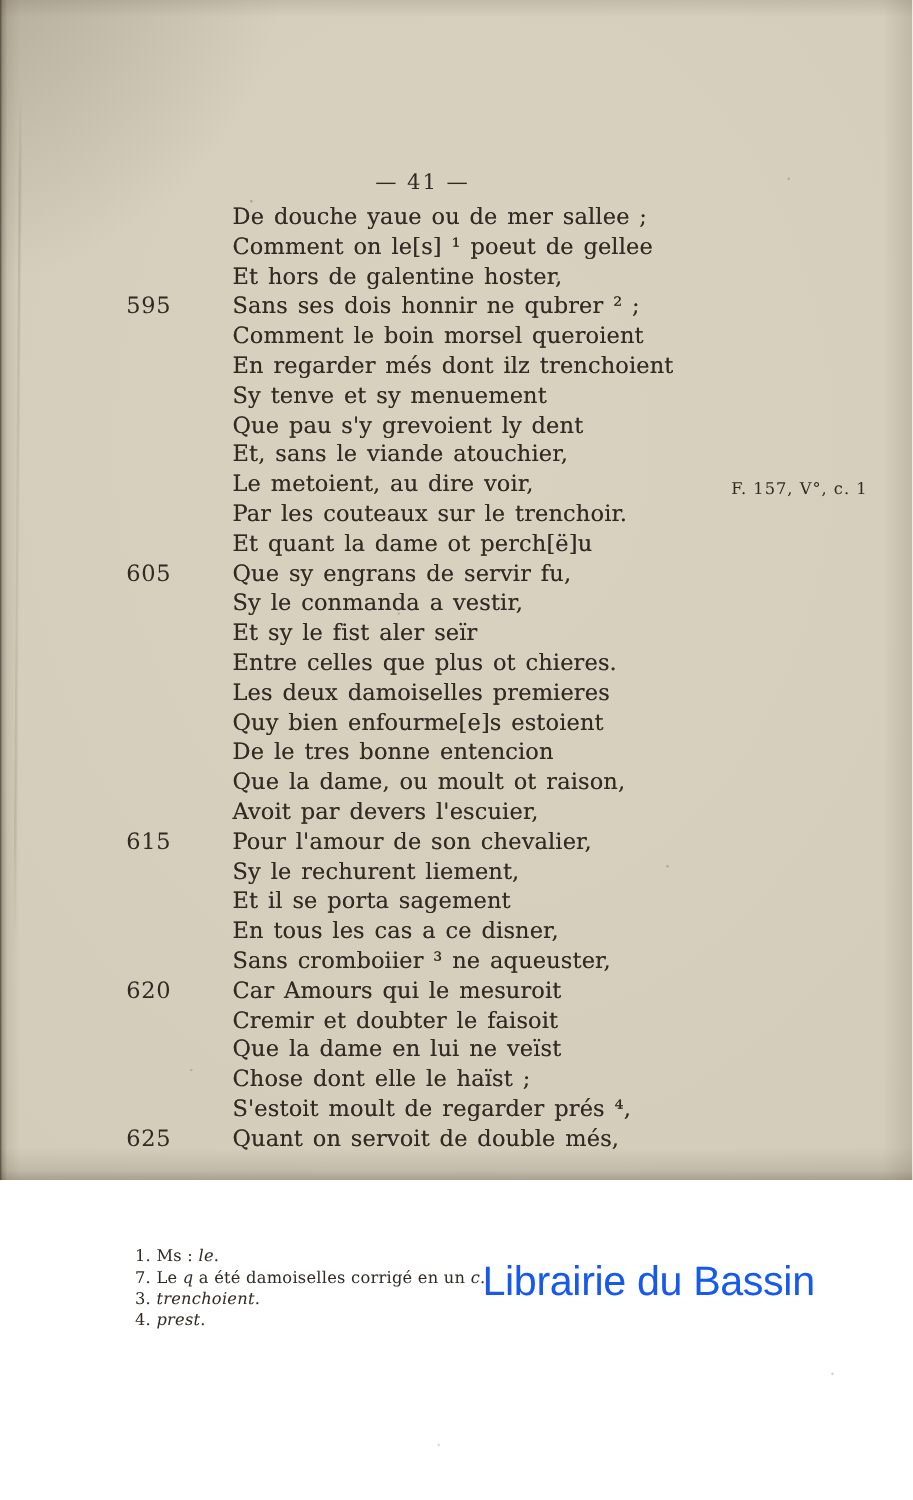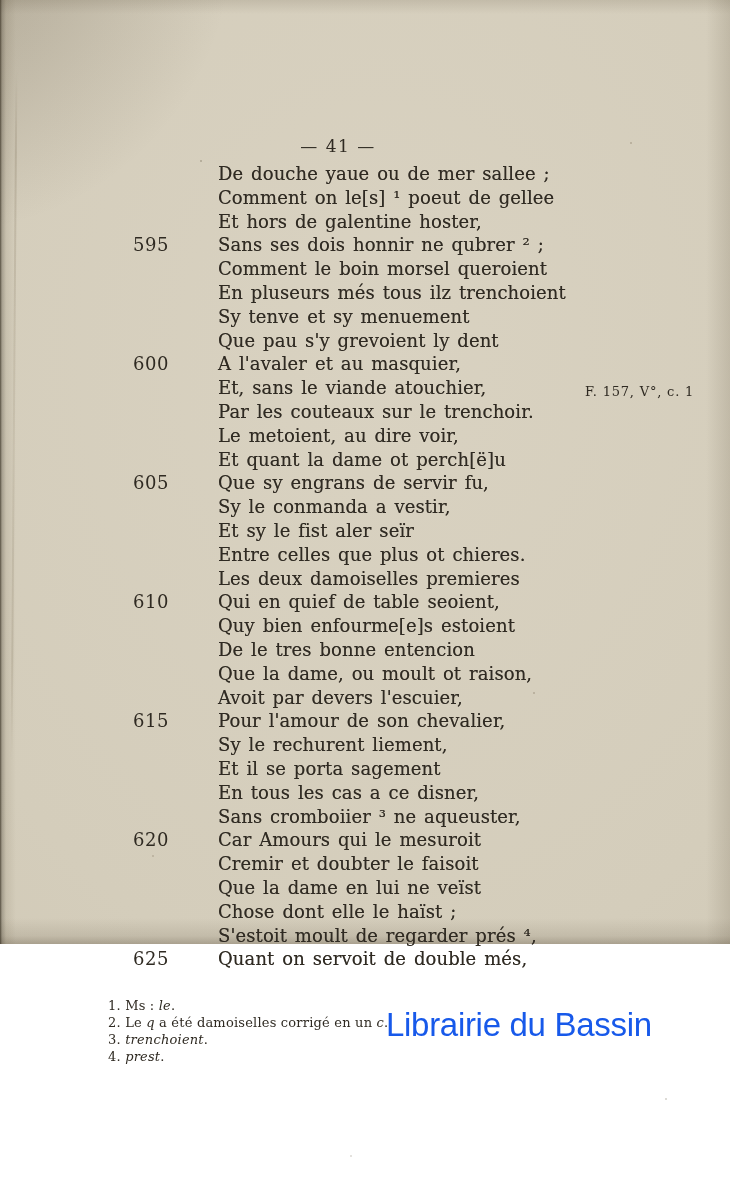--- a/index.html
+++ b/index.html
@@ -35,21 +35,21 @@
     transform: rotate(0.4deg);
   }
   .page-header {
     position: absolute; top: 136px; left: 0; width: 676px;
     text-align: center; font-size: 17px; letter-spacing: 1.5px;
     font-weight: 500;
   }
   .poem {
     position: absolute; top: 162px; left: 0; width: 730px;
   }
-  .vline { position: relative; height: 23.8px; line-height: 23.8px; font-size: 18px; margin-left: 32px; }
+  .vline { position: relative; height: 23.8px; line-height: 23.8px; font-size: 18px; }
   .vline .num { position: absolute; left: 101px; letter-spacing: 0.5px; }
   .vline .txt { position: absolute; left: 186px; white-space: pre; letter-spacing: 0.1px; word-spacing: 2px; text-shadow: 0 0 0.5px rgba(47,42,34,0.55); }
   .margin-note {
     position: absolute; left: 585px; top: 384px;
     font-size: 13px; letter-spacing: 0.8px; white-space: pre;
   }
   .footnotes {
     position: absolute; left: 108px; top: 997px;
     font-size: 13px; line-height: 17px; letter-spacing: 0.2px;
   }
@@ -87,45 +87,41 @@
       <div class="vline">
         <span class="num">595</span>
         <span class="txt">Sans ses dois honnir ne qubrer ² ;</span>
       </div>
       <div class="vline">
         <span class="num"></span>
         <span class="txt">Comment le boin morsel queroient</span>
       </div>
       <div class="vline">
         <span class="num"></span>
-        <span class="txt">En pluseurs més tous ilz trenchoient</span>
+        <span class="txt">En regarder més dont ilz trenchoient</span>
       </div>
       <div class="vline">
         <span class="num"></span>
         <span class="txt">Sy tenve et sy menuement</span>
       </div>
       <div class="vline">
         <span class="num"></span>
         <span class="txt">Que pau s'y grevoient ly dent</span>
       </div>
       <div class="vline">
-        <span class="num">600</span>
-        <span class="txt">A l'avaler et au masquier,</span>
-      </div>
-      <div class="vline">
         <span class="num"></span>
         <span class="txt">Et, sans le viande atouchier,</span>
       </div>
       <div class="vline">
         <span class="num"></span>
+        <span class="txt">Le metoient, au dire voir,</span>
+      </div>
+      <div class="vline">
+        <span class="num"></span>
         <span class="txt">Par les couteaux sur le trenchoir.</span>
-      </div>
-      <div class="vline">
-        <span class="num"></span>
-        <span class="txt">Le metoient, au dire voir,</span>
       </div>
       <div class="vline">
         <span class="num"></span>
         <span class="txt">Et quant la dame ot perch[ë]u</span>
       </div>
       <div class="vline">
         <span class="num">605</span>
         <span class="txt">Que sy engrans de servir fu,</span>
       </div>
       <div class="vline">
@@ -138,24 +134,20 @@
       </div>
       <div class="vline">
         <span class="num"></span>
         <span class="txt">Entre celles que plus ot chieres.</span>
       </div>
       <div class="vline">
         <span class="num"></span>
         <span class="txt">Les deux damoiselles premieres</span>
       </div>
       <div class="vline">
-        <span class="num">610</span>
-        <span class="txt">Qui en quief de table seoient,</span>
-      </div>
-      <div class="vline">
         <span class="num"></span>
         <span class="txt">Quy bien enfourme[e]s estoient</span>
       </div>
       <div class="vline">
         <span class="num"></span>
         <span class="txt">De le tres bonne entencion</span>
       </div>
       <div class="vline">
         <span class="num"></span>
         <span class="txt">Que la dame, ou moult ot raison,</span>
@@ -207,19 +199,19 @@
       <div class="vline">
         <span class="num">625</span>
         <span class="txt">Quant on servoit de double més,</span>
       </div>
     </div>
 
   <div class="margin-note">F. 157, V°, c. 1</div>
 
   <div class="footnotes">
       <div class="footnote"><span>1. Ms : </span><span class="it">le</span><span>.</span></div>
-      <div class="footnote"><span>2. Le </span><span class="it">q</span><span> a été damoiselles corrigé en un </span><span class="it">c</span><span>.</span></div>
+      <div class="footnote"><span>7. Le </span><span class="it">q</span><span> a été damoiselles corrigé en un </span><span class="it">c</span><span>.</span></div>
       <div class="footnote"><span>3. </span><span class="it">trenchoient</span><span>.</span></div>
       <div class="footnote"><span>4. </span><span class="it">prest</span><span>.</span></div>
     </div>
 
   <div class="watermark">Librairie du Bassin</div>
 </div>
 
 </body></html>

